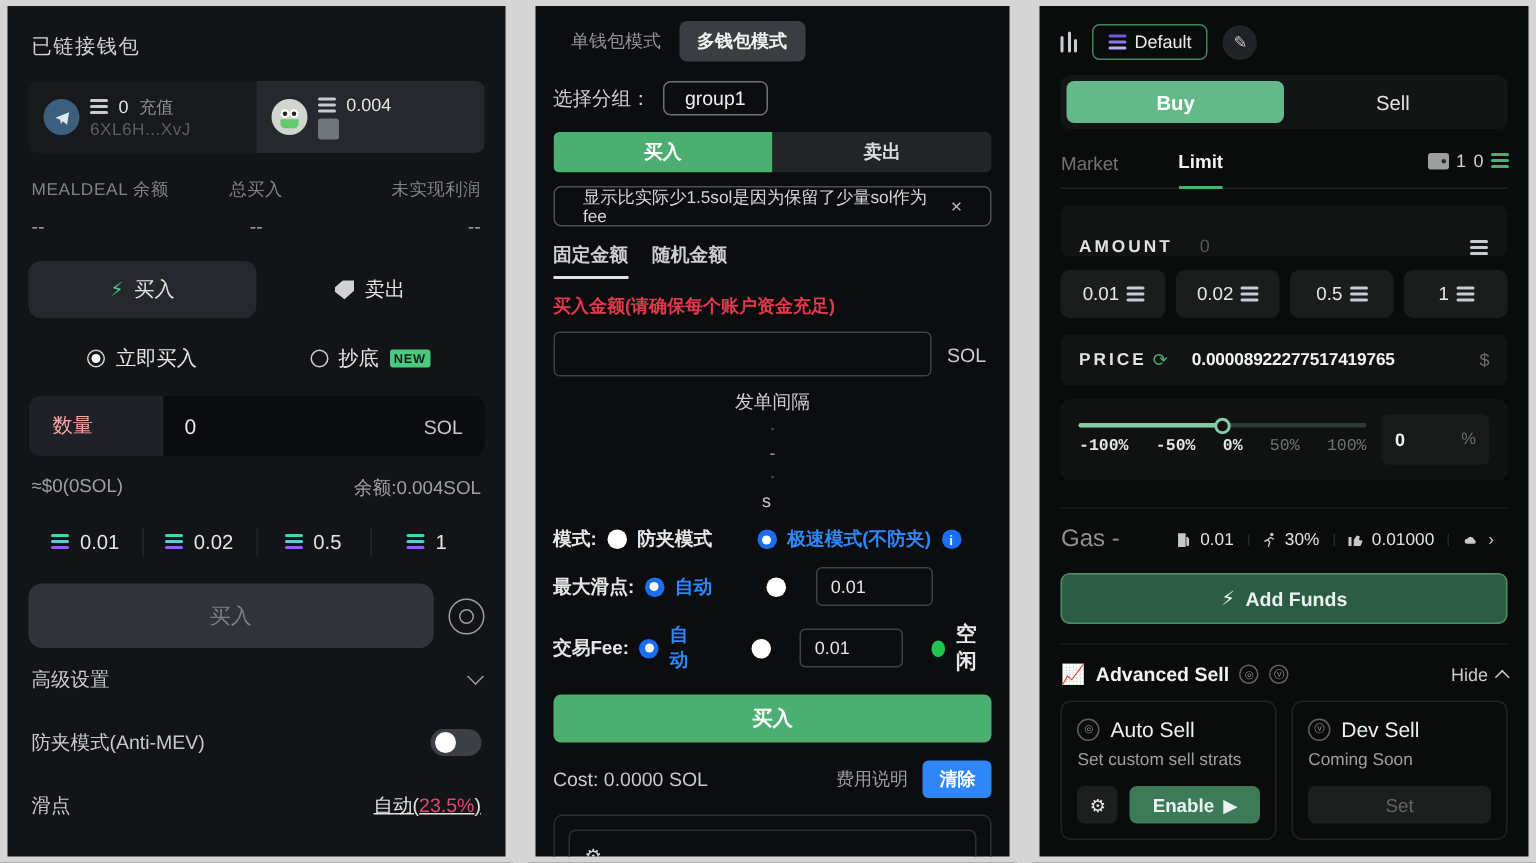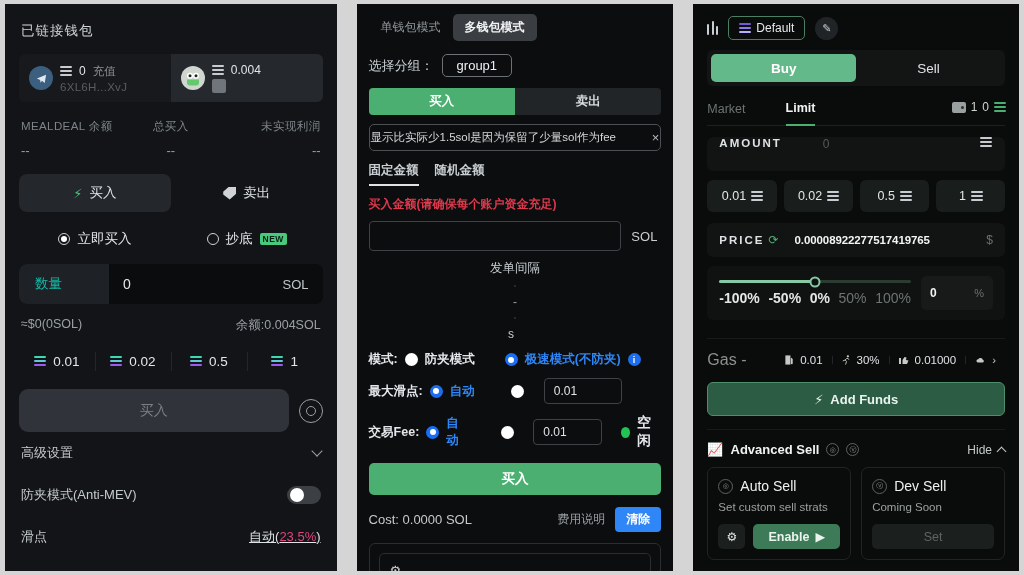--- a/index.html
+++ b/index.html
@@ -53,21 +53,21 @@
   .tag-ico { width:13px;height:13px;display:inline-block;background:#cfd3d6;
              clip-path: polygon(0% 40%, 45% 0%, 100% 0%, 100% 55%, 50% 100%, 0% 62%); }
 
   .radio-row { display:flex; margin-top:18px; }
   .radio-item { flex:1; display:flex;align-items:center;justify-content:center; gap:7px; font-size:13.5px; color:#e2e5e8;}
   .rd { width:12px;height:12px;border-radius:50%;border:1.6px solid #cfd3d6; position:relative; flex:0 0 auto;}
   .rd.on::after{content:"";position:absolute;inset:2px;border-radius:50%;background:#fff;}
   .newbadge { background:#49c97d; color:#0b2116; font-size:8.5px; font-weight:bold; padding:1px 3px; border-radius:2px; letter-spacing:.5px;}
 
   .qty-row { display:flex; margin-top:16px; border-radius:8px; overflow:hidden; height:40px; background:#0a0c0e;}
-  .qty-lbl { width:90px; background:#1e2125; display:flex;align-items:center; padding-left:16px; font-size:13.5px; color:#14b8a6;}
+  .qty-lbl { width:90px; background:#1e2125; display:flex;align-items:center; padding-left:16px; font-size:13.5px; color:#fca5a5;}
   .qty-in { flex:1; background:#0a0c0e; display:flex;align-items:center;justify-content:space-between; padding:0 14px;}
   .qty-val { font-size:14px; color:#e6e9eb;}
   .qty-unit { font-size:13px; color:#c2c7cb;}
 
   .approx { display:flex; justify-content:space-between; margin-top:13px; padding:0 2px;}
   .approx span { font-size:12.5px; color:#9ba0a5;}
 
   .quick { display:flex; margin-top:14px;}
   .quick-item { flex:1; display:flex;align-items:center;justify-content:center;gap:7px;
                 font-size:13.5px; color:#e3e6e9; padding:6px 0; position:relative;}
@@ -92,21 +92,21 @@
   .seg-btn { font-size:12px; color:#8f9499; padding:5px 12px; border-radius:5px;}
   .seg-btn.on { background:#3a3d41; color:#f0f2f4; font-weight:bold;}
   .grp-row { display:flex; align-items:center; gap:8px; margin-top:13px;}
   .grp-lbl { font-size:13px; color:#cbd0d4;}
   .grp-box { border:1px solid #6c7176; border-radius:5px; padding:3px 14px; font-size:13px; color:#eef1f3;}
   .bsell { display:flex; margin-top:11px; border-radius:4px; overflow:hidden; height:27px;}
   .bsell div { flex:1; display:flex;align-items:center;justify-content:center; font-size:12.5px; font-weight:bold;}
   .bsell .b { background:#4caf72; color:#fff;}
   .bsell .s { background:#222528; color:#d8dcdf;}
   .notice { margin-top:9px; border:1px solid #4c5055; border-radius:5px; height:27px;
-            display:flex;align-items:center;justify-content:space-between;padding:0 1px;}
+            display:flex;align-items:center;justify-content:space-between;padding:0 19px;}
   .notice span { font-size:11.5px; color:#d4d8db;}
   .notice .x { color:#b9bec2; font-size:13px;}
   .tabs2 { display:flex; gap:16px; margin-top:11px;}
   .tab2 { font-size:12.5px; color:#c9ced2; font-weight:bold; padding-bottom:5px;}
   .tab2.on { border-bottom:2px solid #dfe3e6;}
   .warn { color:#e0384c; font-size:12px; font-weight:bold; margin-top:10px;}
   .amt-row { display:flex; align-items:center; gap:10px; margin-top:8px;}
   .amt-in { flex:1; height:30px; border:1px solid #3e4246; border-radius:4px; background:#0b0d0e;}
   .amt-u { font-size:13px; color:#c9ced2; width:30px;}
   .int-row { display:flex; align-items:center; gap:8px; margin-top:9px;flex-direction:column;}
@@ -155,40 +155,40 @@
   .bsell2 div { flex:1; height:28px; display:flex;align-items:center;justify-content:center;font-size:13.5px;border-radius:5px;}
   .bsell2 .buy { background:#63b98a; color:#fff; font-weight:bold;}
   .bsell2 .sell { color:#dfe3e6;}
   .ml-row { display:flex;align-items:center; margin:10px 14px 0 14px; border-bottom:1px solid #1d2220; position:relative;}
   .ml-tab { font-size:12.5px; padding:5px 0 9px 0; margin-right:40px; color:#6d7472;}
   .ml-tab.on { color:#f0f3f1; font-weight:bold; border-bottom:2px solid #4caf72; margin-bottom:-1px;}
   .wcount { margin-left:auto; display:flex;align-items:center;gap:5px; font-size:12px; color:#cfd4d1; padding-bottom:7px;}
   .wallet-ico { width:14px;height:11px;background:#9aa0a0;border-radius:2px;position:relative;}
   .wallet-ico::after{content:"";position:absolute;right:2px;top:4px;width:3px;height:3px;border-radius:50%;background:#2b2f2e;}
   .amt-box { margin:11px 14px 0 14px; background:#111413; border-radius:6px; height:34px;
-             display:flex;align-items:flex-start; padding:0 12px;gap:23px;}
+             display:flex;align-items:flex-end; padding:0 12px;}
   .amt-lbl { font-size:11.5px; letter-spacing:2px; color:#dfe3e6; font-weight:bold;}
   .amt-ph { margin-left:18px; font-size:12px; color:#55595a; flex:1;}
   .presets { display:flex; gap:7px; margin:9px 14px 0 14px;}
   .preset { flex:1; height:32px; background:#191d1c; border-radius:6px; display:flex;align-items:center;justify-content:center;gap:5px;
             font-size:12.5px; color:#e4e7e6;}
   .price-box { margin:11px 14px 0 14px; background:#111413; border-radius:6px; height:34px;
                display:flex;align-items:center; padding:0 12px;}
   .price-lbl { font-size:11.5px; letter-spacing:2px; color:#dfe3e6; font-weight:bold;}
   .refresh { color:#4caf72; font-size:12px; margin-left:4px;}
   .price-v { margin-left:16px; font-size:11.5px; color:#f2f5f4; font-weight:bold; flex:1; letter-spacing:-.1px;}
   .dollar { color:#6b706f; font-size:12px;}
   .slider-box { margin:9px 14px 0 14px; background:#0f1211; border-radius:6px; padding:10px 12px; display:flex; gap:10px; align-items:center;}
   .sl-left { flex:1;}
   .track { height:3px; background:#2b3d33; border-radius:2px; position:relative;}
   .track .fill { position:absolute; left:0; top:0; height:3px; width:50%; background:#87c9a4; border-radius:2px;}
   .knob { position:absolute; left:50%; top:50%; transform:translate(-50%,-50%); width:11px;height:11px;border-radius:50%;
           background:#0f1211; border:2px solid #87c9a4;}
   .ticks { display:flex; justify-content:space-between; margin-top:7px;}
-  .ticks span { font-size:14px; color:#6e7473;}
+  .ticks span { font-size:11px; color:#6e7473;font-family:Liberation Mono, monospace;}
   .ticks span.b { color:#e3e6e5; font-weight:bold;}
   .pct-box { width:72px; height:34px; background:#171a19; border-radius:5px; display:flex;align-items:center;justify-content:space-between;padding:0 9px;}
   .pct-v { font-size:12px; color:#f0f3f2; font-weight:bold;}
   .pct-u { font-size:11px; color:#6b706f;}
   .gas-row { display:flex;align-items:center; margin:18px 14px 0 14px; padding-top:12px; border-top:1px solid #171a19;}
   .gas-l { font-size:16px; color:#8c918f;}
   .gas-items { margin-left:auto; display:flex;align-items:center; gap:0;}
   .gas-i { display:flex;align-items:center;gap:5px; font-size:11.5px; color:#dfe3e6; padding:0 9px; position:relative;}
   .gas-i + .gas-i::before{content:"";position:absolute;left:0;top:2px;bottom:2px;width:1px;background:#22262a;}
   .addfunds { margin:13px 14px 0 14px; height:34px; border:1px solid #4f8e6c; background:#2d5c45; border-radius:6px;

